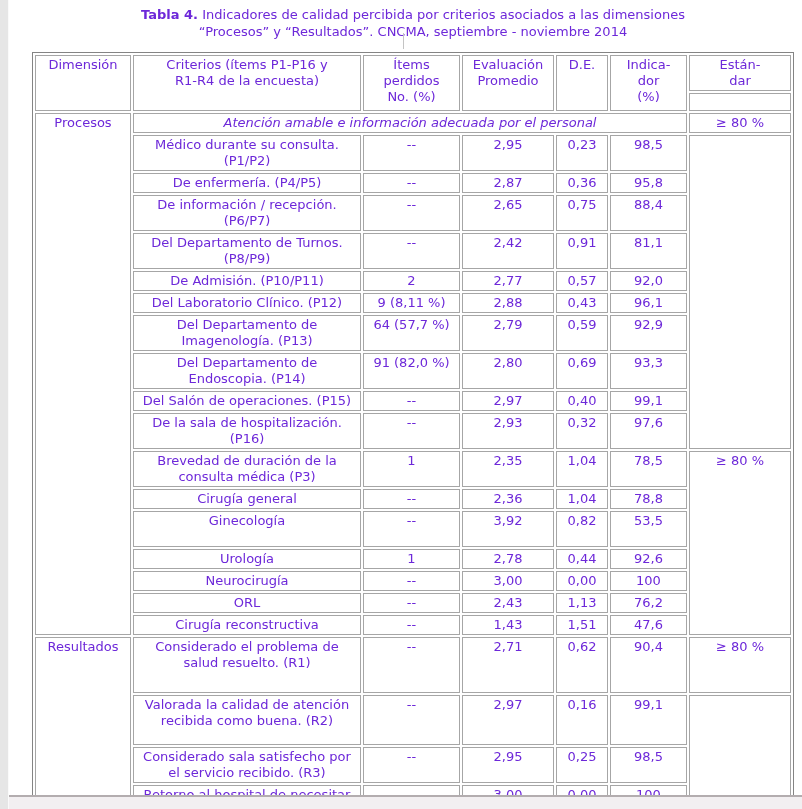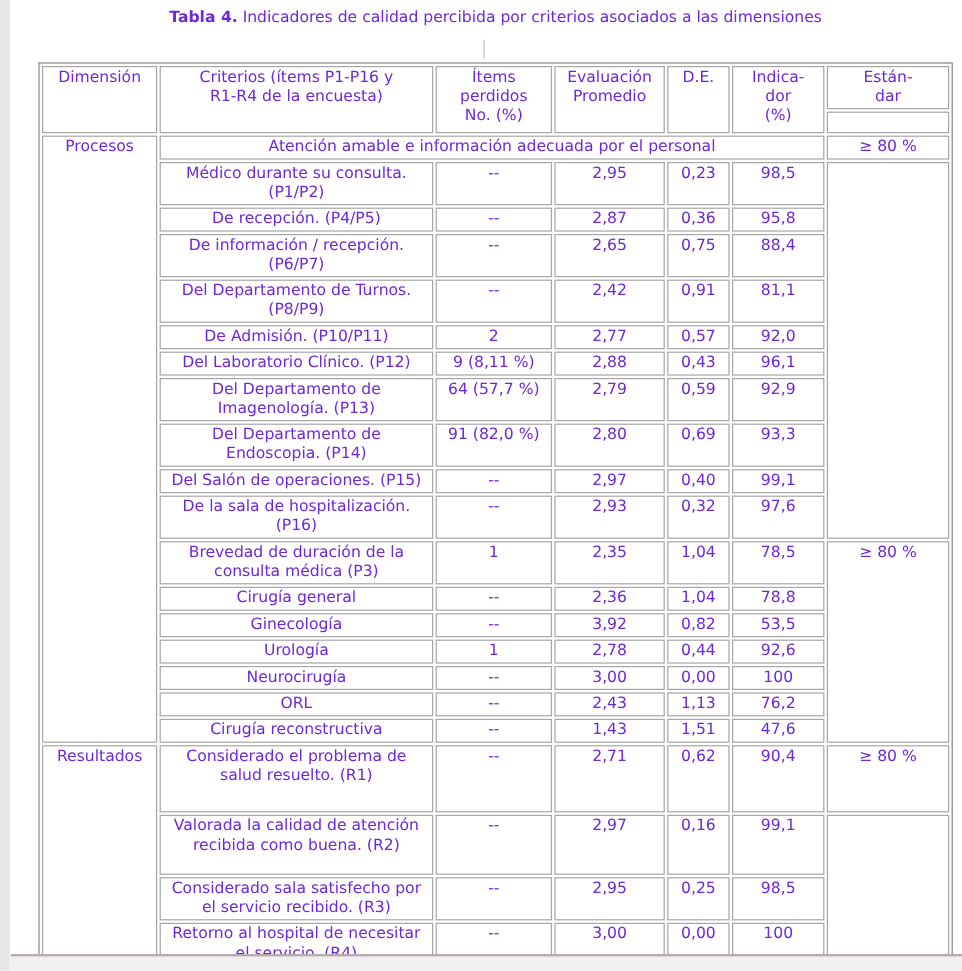--- a/index.html
+++ b/index.html
@@ -61,32 +61,33 @@
     overflow: hidden;
   }
   table.ind th {
     font-weight: normal;
     white-space: pre-line;
   }
   th.dimh, td.dim {
     text-align: left;
     padding-left: 6px;
   }
-  td.group { }
+  td.group { font-style: italic; }
   td.std-mid { vertical-align: middle; }
   td.std-bot { vertical-align: bottom; padding-bottom: 3px; }
 </style>
 </head>
 <body>
 
 <div class="stage">
   <div class="left-strip"></div>
 
   <div class="caption">
     <div><span class="b">Tabla 4.</span><span> Indicadores de calidad percibida por criterios asociados a las dimensiones</span></div>
+    <div>“Procesos” y “Resultados”. CNCMA, septiembre - noviembre 2014</div>
   </div>
 
   <div class="caret"></div>
 
   <table class="ind">
     <colgroup>
       <col style="width:96px">
         <col style="width:228px">
         <col style="width:97px">
       <col style="width:92px">
@@ -123,21 +124,21 @@
       </tr>
       <tr style="height:34px">
         <td>Médico durante su consulta. (P1/P2)</td>
         <td>--</td>
         <td>2,95</td>
         <td>0,23</td>
         <td>98,5</td>
         <td rowspan="10"></td>
       </tr>
       <tr style="height:20px">
-        <td>De recepción. (P4/P5)</td>
+        <td>De enfermería. (P4/P5)</td>
         <td>--</td>
         <td>2,87</td>
         <td>0,36</td>
         <td>95,8</td>
       </tr>
       <tr style="height:34px">
         <td>De información / recepción. (P6/P7)</td>
         <td>--</td>
         <td>2,65</td>
         <td>0,75</td>
@@ -200,21 +201,21 @@
         <td>78,5</td>
         <td class="std-mid" rowspan="7">≥ 80 %</td>
       </tr>
       <tr style="height:20px">
         <td>Cirugía general</td>
         <td>--</td>
         <td>2,36</td>
         <td>1,04</td>
         <td>78,8</td>
       </tr>
-      <tr style="height:20px">
+      <tr style="height:36px">
         <td>Ginecología</td>
         <td>--</td>
         <td>3,92</td>
         <td>0,82</td>
         <td>53,5</td>
       </tr>
       <tr style="height:20px">
         <td>Urología</td>
         <td>1</td>
         <td>2,78</td>

